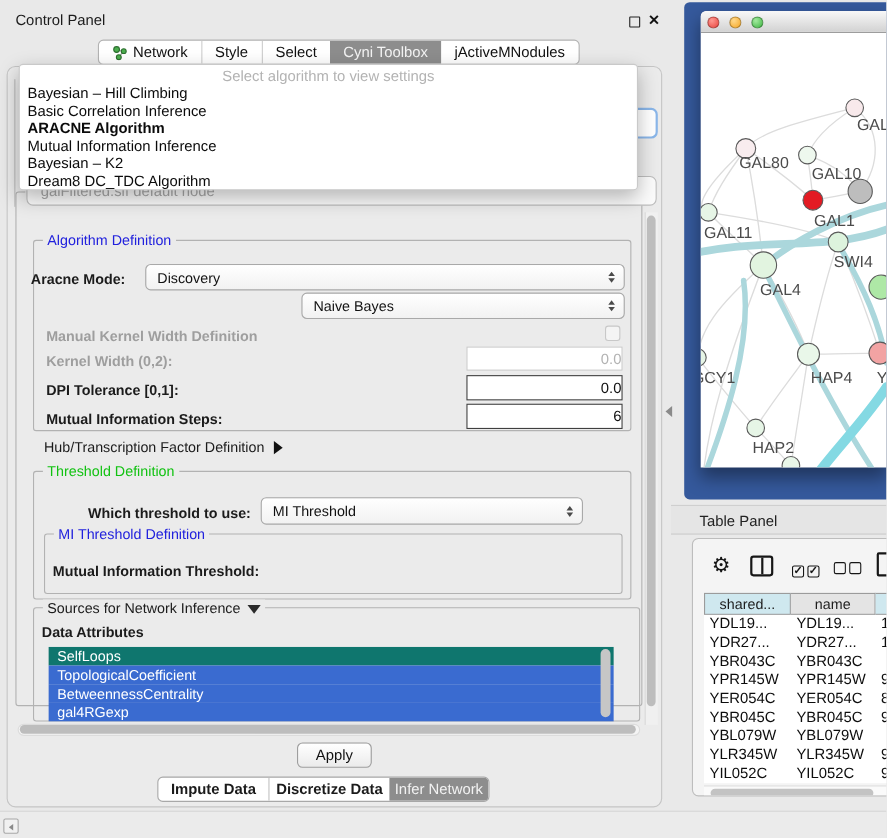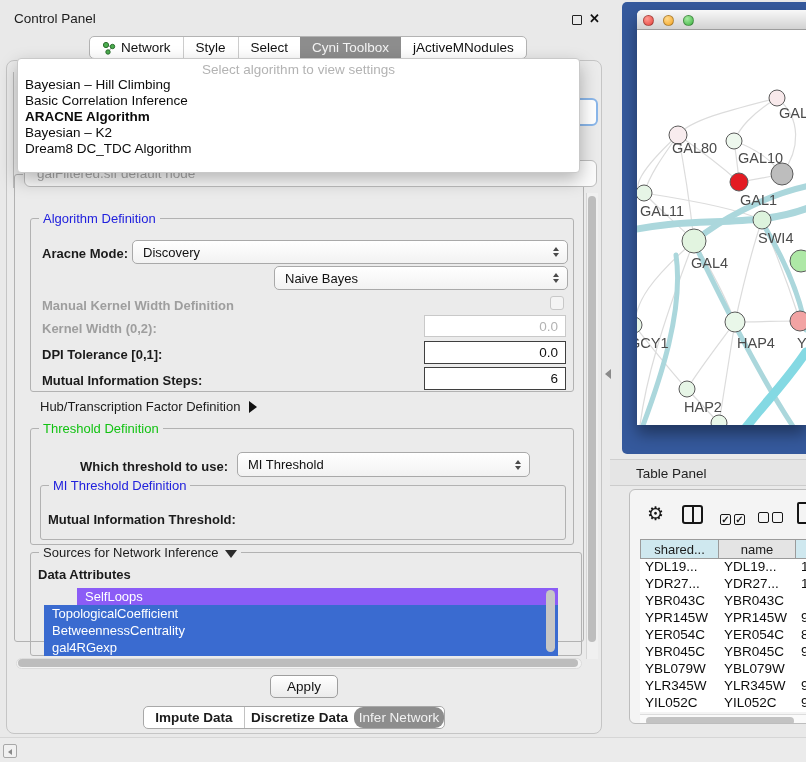--- a/index.html
+++ b/index.html
@@ -48,21 +48,21 @@
   .lbl { position:absolute; font-size:13px; font-weight:bold; color:#1b1b1b; white-space:nowrap; }
   .lbl.dis { color:#9e9e9e; }
 
   .combo { position:absolute; background:linear-gradient(#ffffff,#f2f2f2); border:1px solid #a9a9a9;
            border-radius:5px; display:flex; align-items:center; padding-left:10px; font-size:13px; color:#111; cursor:pointer; }
   .combo .arrows { position:absolute; right:8px; top:50%; transform:translateY(-50%); display:flex; flex-direction:column; gap:2px; }
   .arr-up { width:0; height:0; border-left:3.5px solid transparent; border-right:3.5px solid transparent; border-bottom:4.5px solid #4a4a4a; }
   .arr-dn { width:0; height:0; border-left:3.5px solid transparent; border-right:3.5px solid transparent; border-top:4.5px solid #4a4a4a; }
 
   .field { position:absolute; background:#fff; border:1.5px solid #3f3f3f; display:flex; align-items:center;
-           justify-content:flex-end; padding-right:7px; font-size:13.5px; color:#111; }
+           justify-content:flex-end; font-size:13.5px; color:#111; }
   .field.dis { border:1px solid #c9c9c9; color:#b3b3b3; }
 
   #manual-checkbox { position:absolute; left:550px; top:296px; width:14px; height:14px; background:#f4f4f4;
                      border:1px solid #c8c8c8; border-radius:3px; }
 
   #hub-row { position:absolute; left:40px; top:399px; font-size:13px; color:#1b1b1b; display:flex; align-items:center; cursor:pointer; }
   #hub-arrow { width:0; height:0; border-top:6px solid transparent; border-bottom:6px solid transparent; border-left:8px solid #111; margin-left:9px; }
   #src-arrow { display:inline-block; width:0; height:0; border-left:6px solid transparent; border-right:6px solid transparent; border-top:8px solid #2b2b2b; margin-left:6px; vertical-align:middle; }
 
   #sources-list { position:absolute; left:44px; top:588px; width:514px; height:68px; overflow:hidden; cursor:pointer; }
@@ -178,34 +178,35 @@
   <div id="hidden-combo">
     <span>galFiltered.sif default node</span>
   </div>
 
   <div id="popup">
     <div id="popup-header">Select algorithm to view settings</div>
     <div id="popup-items">
         <div class="pitem">Bayesian – Hill Climbing</div>
         <div class="pitem">Basic Correlation Inference</div>
         <div class="pitem bold">ARACNE Algorithm</div>
+        <div class="pitem">Mutual Information Inference</div>
         <div class="pitem">Bayesian – K2</div>
         <div class="pitem">Dream8 DC_TDC Algorithm</div>
       </div>
   </div>
 
   <div class="group" style="left:14px; top:174px; width:570px; height:468px;">
     <span class="gtitle">Cyni Algorithm Settings</span>
   </div>
 
   <div class="group" style="left:30px; top:218px; width:544px; height:174px;">
     <span class="gtitle blue">Algorithm Definition</span>
   </div>
 
-  <span class="lbl" style="left:42px; top:246px;">Aracne Mode:</span>
+  <span class="lbl" style="left:28px; top:246px;">Aracne Mode:</span>
   <div class="combo" style="left:132px; top:240px; width:436px; height:24px;">
     <span>Discovery</span>
     <span class="arrows">
         <span class="arr-up"></span>
         <span class="arr-dn"></span>
       </span>
   </div>
 
   <div class="combo" style="left:274px; top:266px; width:294px; height:24px;">
     <span>Naive Bayes</span>
@@ -255,39 +256,39 @@
   </div>
   <span class="lbl" style="left:48px; top:512px;">Mutual Information Threshold:</span>
 
   <div class="group" style="left:30px; top:552px; width:552px; height:104px;">
     <span class="gtitle">
       <span>Sources for Network Inference</span><span id="src-arrow"></span>
     </span>
   </div>
   <span class="lbl" style="left:38px; top:567px;">Data Attributes</span>
   <div id="sources-list">
-      <div class="sitem" style="background: #8b5cf6; margin-left: 33px;">SelfLoops</div>
+      <div class="sitem" style="background: #0f766e;">SelfLoops</div>
       <div class="sitem" style="background: rgb(58, 107, 208);">TopologicalCoefficient</div>
       <div class="sitem" style="background: rgb(58, 107, 208);">BetweennessCentrality</div>
       <div class="sitem" style="background: rgb(58, 107, 208);">gal4RGexp</div>
     </div>
   <div id="sources-thumb"></div>
 
   <div id="v-scroll"></div>
   <div id="v-thumb"></div>
   <div id="h-scroll"></div>
   <div id="h-thumb"></div>
 
   <div id="apply-btn">
     <span>Apply</span>
   </div>
   <div id="bottom-tabs">
       <div class="btab" style="width: 100px;">Impute Data</div>
       <div class="btab" style="width: 110px;">Discretize Data</div>
-      <div class="btab sel" style="width: 90px; border-radius: 9px;">Infer Network</div>
+      <div class="btab sel" style="width: 90px;">Infer Network</div>
     </div>
 
   <div id="blue-frame"></div>
   <div id="net-window">
     <div id="net-canvas"><svg width="169" height="395" viewBox="637 30 169 395">
           <path d="M777,98 C730,110 690,120 678,135" fill="none" stroke="#dcdcdc" stroke-width="1.2" stroke-linecap="round"></path>
           <path d="M777,98 C750,115 740,128 734,141" fill="none" stroke="#dcdcdc" stroke-width="1.2" stroke-linecap="round"></path>
           <path d="M678,135 C700,150 720,165 739,182" fill="none" stroke="#dcdcdc" stroke-width="1.2" stroke-linecap="round"></path>
           <path d="M678,135 C660,160 650,175 644,193" fill="none" stroke="#dcdcdc" stroke-width="1.2" stroke-linecap="round"></path>
           <path d="M678,135 C685,170 690,205 694,241" fill="none" stroke="#dcdcdc" stroke-width="1.2" stroke-linecap="round"></path>

